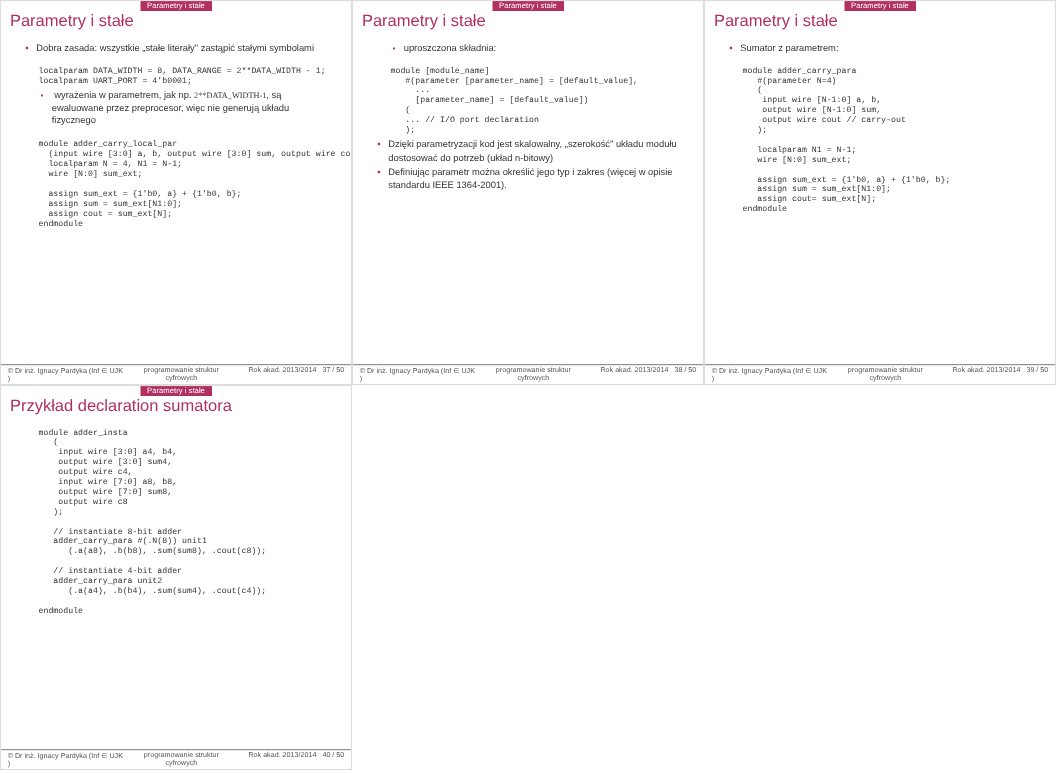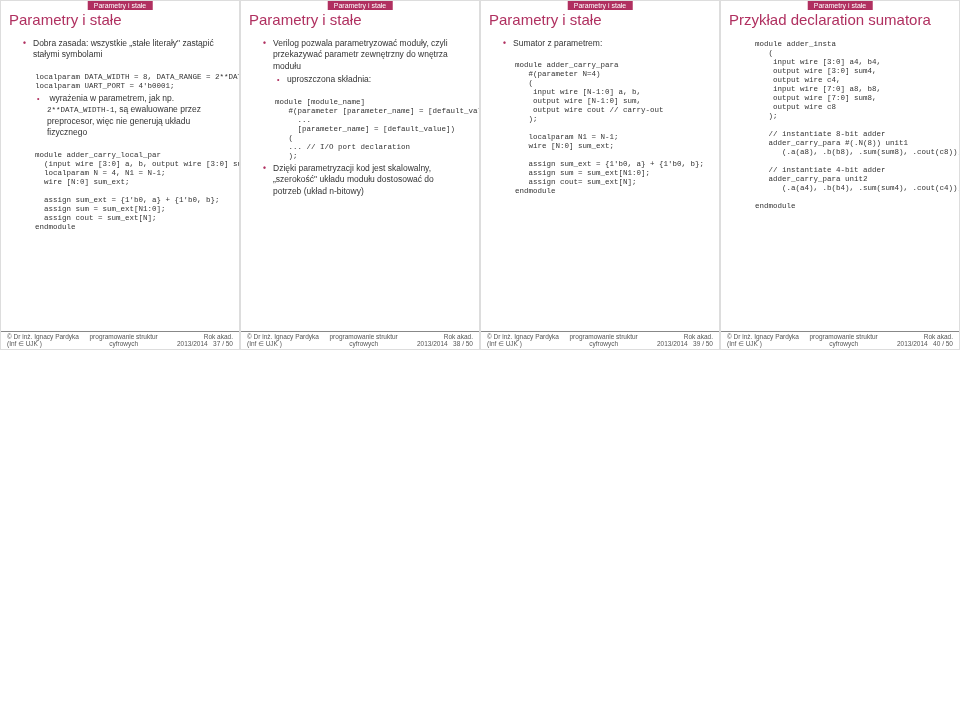--- a/index.html
+++ b/index.html
@@ -4,21 +4,21 @@
 <style>
   body {
     margin: 0;
     padding: 0;
     font-family: Arial, sans-serif;
     background: #fff;
     width: 960px;
   }
   .page-grid {
     display: grid;
-    grid-template-columns: 1fr 1fr 1fr 1fr;
+    grid-template-columns: 1fr 1fr 1fr;
     grid-template-rows: auto auto;
   }
   .slide {
     border: 1px solid #ddd;
     position: relative;
     padding: 0;
     height: 350px;
     box-sizing: border-box;
     overflow: hidden;
   }
@@ -75,21 +75,21 @@
   }
   .code {
     font-family: "Courier New", monospace;
     font-size: 7.5px;
     white-space: pre;
     margin: 12px 0 2px 12px;
     color: #333;
     line-height: 1.2;
   }
   .code-inline {
-    font-family: Liberation Mono, monospace;
+    font-family: Liberation Serif, serif;
     font-size: 7.5px;
     text-align: right;
   }
   .footer {
     position: absolute;
     bottom: 0;
     left: 0;
     right: 0;
     border-top: 1px solid #888;
     font-size: 6.5px;
@@ -137,32 +137,32 @@
       <span class="mid">programowanie struktur cyfrowych</span>
       <span class="right"><span>Rok akad. 2013/2014</span>&nbsp;&nbsp;&nbsp;<span>37 / 50</span></span>
     </div>
   </div>
 
   <div class="slide">
     <div class="section-tab">Parametry i stałe</div>
     <h2 class="slide-title">Parametry i stałe</h2>
     <div class="slide-body">
       <ul>
-        <li class="b1">Verilog pozwala parametryzować moduły, czyli przekazywać parametr zewnętrzny do wnętrza modułu</li>
         <li class="b2">uproszczona składnia:</li>
       </ul>
       <div class="code">module [module_name]
    #(parameter [parameter_name] = [default_value],
      ...
      [parameter_name] = [default_value])
    (
    ... // I/O port declaration
    );</div>
       <ul>
         <li class="b1">Dzięki parametryzacji kod jest skalowalny, „szerokość" układu modułu dostosować do potrzeb (układ n-bitowy)</li>
+        <li class="b1">Definiując parametr można określić jego typ i zakres (więcej w opisie standardu IEEE 1364-2001).</li>
       </ul>
     </div>
     <div class="footer">
       <span class="left">© Dr inż. Ignacy Pardyka (Inf ∈ UJK )</span>
       <span class="mid">programowanie struktur cyfrowych</span>
       <span class="right"><span>Rok akad. 2013/2014</span>&nbsp;&nbsp;&nbsp;<span>38 / 50</span></span>
     </div>
   </div>
 
   <div class="slide">

